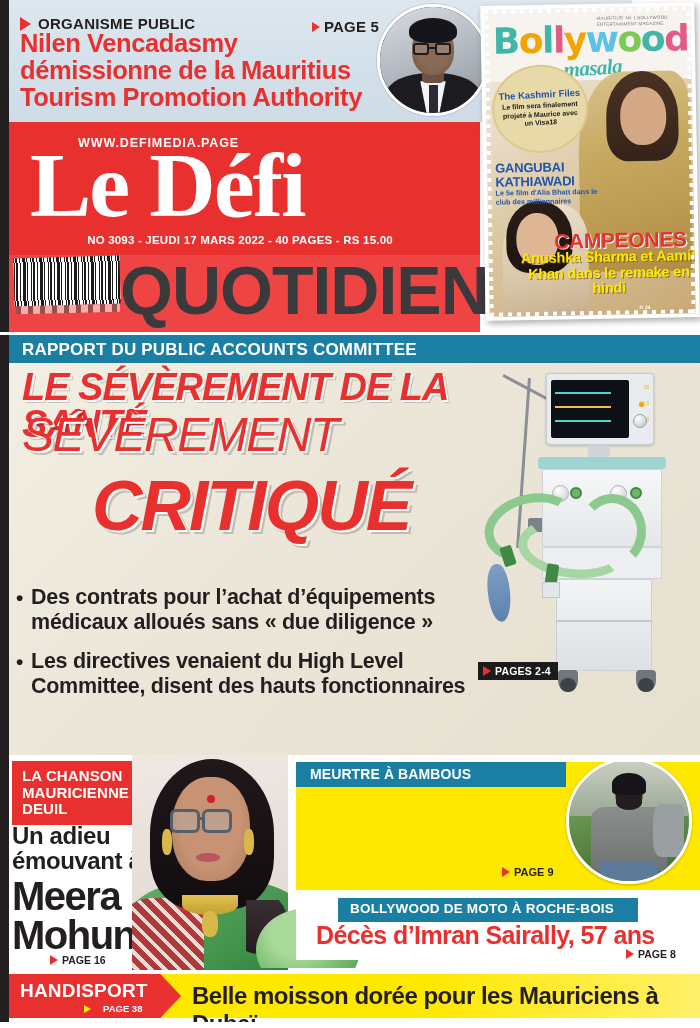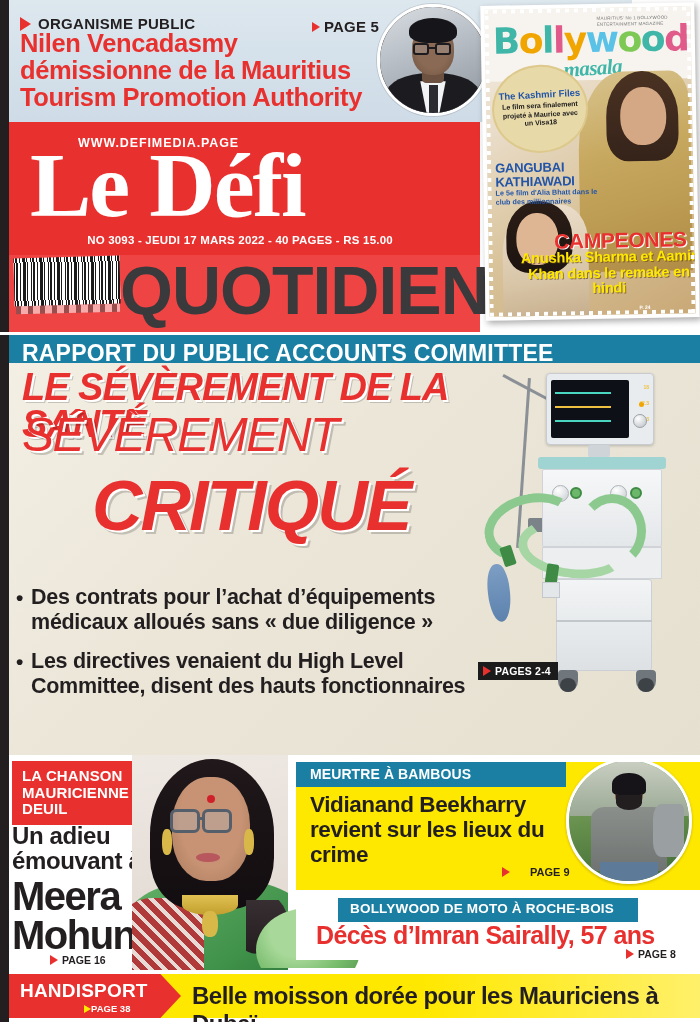--- a/index.html
+++ b/index.html
@@ -182,21 +182,21 @@
   .mag-w2-face{position:absolute;left:28px;top:204px;width:42px;height:52px;border-radius:48% 48% 46% 46%;
     background:#dfb694;}
 
   
   .lead-bar{
     position:absolute; left:0; top:335px; width:700px; height:28px;
     background:#1a7fa3;
   }
   .lead-bar::before{content:"";position:absolute;left:0;top:0;width:9px;height:28px;background:#231f20;}
   .lead-bar span{
-    position:absolute; left:22px; top:5px; color:#ffffff; font-size:23px;
+    position:absolute; left:22px; top:5px; color:#ffffff; font-size:17px;
     font-weight:bold; letter-spacing:.2px;
   }
   .lead-body{
     position:absolute; left:0; top:363px; width:700px; height:392px;
     background:linear-gradient(135deg,#f3efe4 0%,#ebe6d8 40%,#e6e0d0 100%);
     overflow:hidden;
   }
   .lead-body::before{content:"";position:absolute;left:0;top:0;width:9px;height:392px;background:#231f20;}
   .lead-h1{
     position:absolute; left:22px; top:6px; width:470px;
@@ -325,21 +325,21 @@
     background:#ffe800; overflow:hidden;
   }
   .bam-kick{
     position:absolute; left:0; top:0; width:270px; height:25px; background:#1a7fa3;
     color:#ffffff; font-size:14px; font-weight:bold; padding:4px 0 0 14px; letter-spacing:.1px;
   }
   .bam-h{
     position:absolute; left:14px; top:30px; width:250px;
     color:#231f20; font-size:22.5px; font-weight:bold; line-height:25px; letter-spacing:-.4px;
   }
-  .bam-page{ position:absolute; left:206px; top:104px; display:flex; align-items:center; gap:20px;}
+  .bam-page{ position:absolute; left:206px; top:104px; display:flex; align-items:center; gap:4px;}
   .bam-page .tri{ border-width:5px 0 5px 8px;}
   .bam-page span{ font-size:11px; font-weight:bold; color:#231f20;}
   .bam-photo{
     position:absolute; right:8px; top:-4px; width:126px; height:126px; border-radius:50%;
     border:3px solid #ffffff; overflow:hidden;
     background:linear-gradient(170deg,#8fae6a 0%,#5f8a48 55%,#3f6b36 100%);
     box-shadow:0 1px 3px rgba(0,0,0,.25);
   }
   .bp-wall{position:absolute;left:0;top:0;width:100%;height:46%;background:linear-gradient(180deg,#c9cfc2 0%,#9aa894 100%);}
   .bp-shirt{position:absolute;left:18%;top:38%;width:64%;height:54%;
@@ -386,21 +386,21 @@
     background:linear-gradient(90deg,#ffe800 0%,#ffe800 60%,#fff06a 100%);
   }
   .handi-red{
     position:absolute; left:9px; top:4px; width:172px; height:44px; background:#e8312f;
     clip-path:polygon(0 0, 88% 0, 100% 50%, 88% 100%, 0 100%);
   }
   .handi-label{
     position:absolute; left:20px; top:10px; color:#ffffff; font-size:19px;
     font-weight:bold; letter-spacing:.2px;
   }
-  .handi-page{ position:absolute; left:84px; top:33px; display:flex; align-items:center; gap:0;}
+  .handi-page{ position:absolute; left:84px; top:33px; display:flex; align-items:center; gap:12px;}
   .handi-page .tri{ border-width:4px 0 4px 7px; border-left-color:#ffe800;}
   .handi-page span{ font-size:9.5px; font-weight:bold; color:#ffffff;}
   .handi-h{
     position:absolute; left:192px; top:12px; width:500px;
     color:#231f20; font-size:24px; font-weight:bold; letter-spacing:-.5px; line-height:28px;
   }
   .bottom-black{ position:absolute; left:0; top:1022px; width:700px; height:6px; background:#ffffff;}
 </style>
 </head>
 <body>
@@ -553,21 +553,20 @@
         <div class="mp-gl r"></div>
         <div class="mp-glb"></div>
       <div class="mp-lips"></div>
         <div class="mp-neck-j"></div>
         <div class="mp-pend"></div>
     </div>
   </div>
 
   <div class="bambous">
     <div class="bam-kick">MEURTRE À BAMBOUS</div>
-    <div class="bam-h">Vidianand Beekharry revient sur les lieux du crime</div>
     <div class="bam-page">
       <div class="tri"></div>
       <span>PAGE 9</span>
     </div>
     <div class="bam-photo">
       <div class="bp-wall"></div>
         <div class="bp-shirt"></div>
         <div class="bp-jeans"></div>
       <div class="bp-head"></div>
         <div class="bp-hair"></div>

